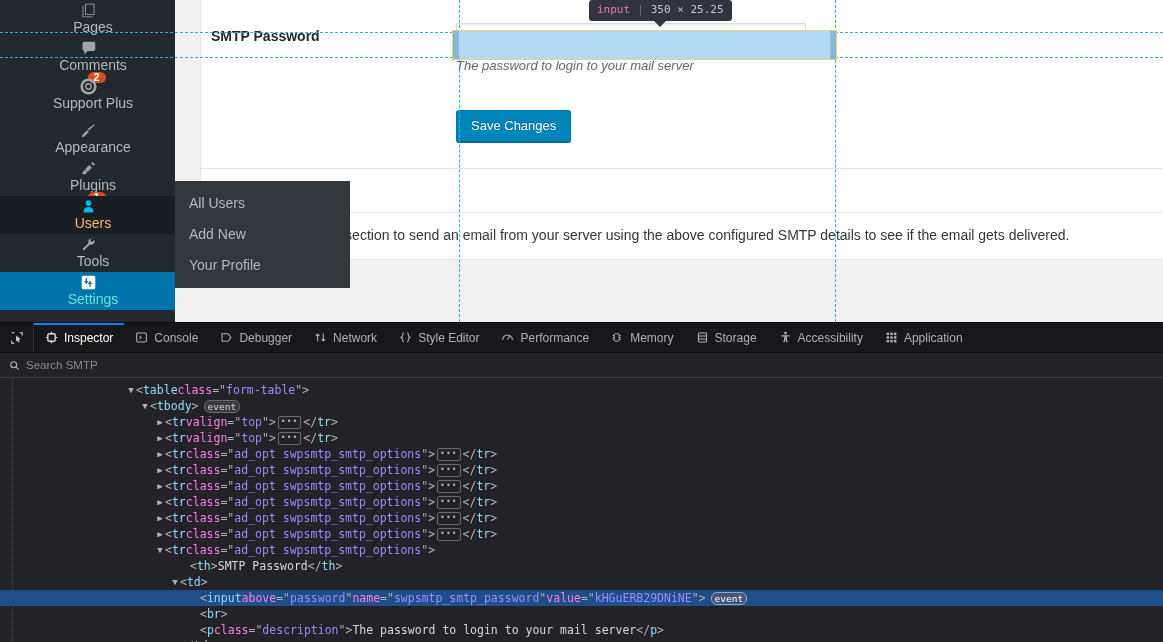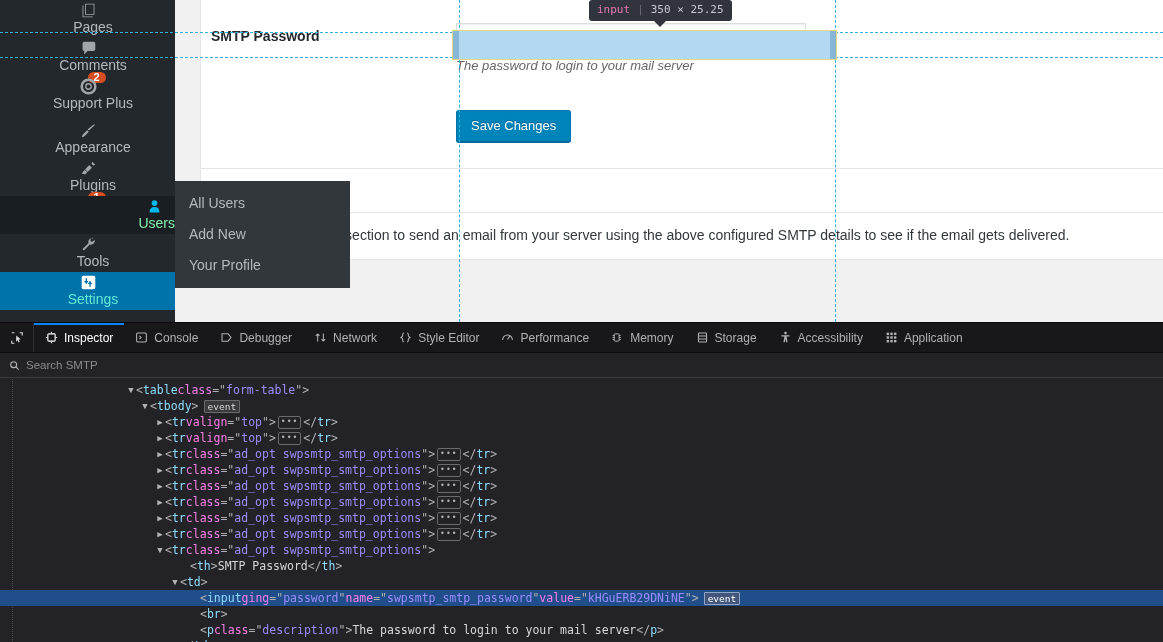--- a/index.html
+++ b/index.html
@@ -22,21 +22,21 @@
   .menu-item {
     position: relative; height: 38px; display: flex; align-items: center;
     padding-left: 11px; color: #b4b9be; font-size: 14px; flex-direction: column;
   }
   .menu-item .mi-icon {
     width: 24px; height: 20px; margin-right: 9px;
     display: flex; align-items: center; justify-content: center;
     color: #a0a5aa; flex: none;
   }
   .menu-item .mi-label { white-space: nowrap; line-height: 1; }
-  .menu-item.hovered { background: #191e23; color: #86efac; align-items: flex-end; }
+  .menu-item.hovered { background: #191e23; color: #fdba74; }
   .menu-item.hovered .mi-icon { color: #00b9eb; }
   .menu-item.current { background: #0073aa; color: #5eead4; }
   .menu-item.current .mi-icon { color: #fff; }
   
   .menu-item.hovered::after, .menu-item.current::after {
     content: ""; position: absolute; right: -8px; top: 50%;
     margin-top: -8px; border: 8px solid transparent;
     border-right-color: #32373c;
   }
   .menu-item.current::after { border-right-color: #f1f1f1; }
@@ -161,21 +161,21 @@
   .punc { color: #b1b1b3; }
   .attr { color: #ff7de9; }
   .val { color: #9b8cff; }
   .txt { color: #d7d7db; }
   .ellipsis {
     display: inline-block; border: 1px solid #6a6a6e; border-radius: 2px;
     color: #b1b1b3; font-size: 8px; line-height: 8px; padding: 1px 2px 2px;
     margin: 0 2px; vertical-align: middle; letter-spacing: 1px;
   }
   .evbadge {
-    display: inline-block; border: 1px solid #6a6a6e; border-radius: 1px;
+    display: inline-block; border: 1px solid #6a6a6e; border-radius: 6px;
     background: #3a3a3d; color: #d7d7db; font-size: 9.5px; line-height: 11px;
     padding: 0 3px; margin-left: 5px; vertical-align: middle;
   }
   .mrow.sel .evbadge { background: #44557a; border-color: #8fa6c9; color: #fff; }
   .dtline {
     position: absolute; left: 12px; top: 0; bottom: 0; width: 0;
     border-left: 1px dotted #4a4a4d;
   }
 </style>
 </head>
@@ -604,21 +604,21 @@
           <span class="punc">&lt;</span>
           <span class="tag">td</span>
           <span class="punc">&gt;</span>
         </div>
         <div class="mrow sel">
           <span class="ind" style="width: 190px;"></span>
           <span class="tw"></span>
           <span class="punc">&lt;</span>
           <span class="tag">input</span>
           <span class="punc"> </span>
-          <span class="attr">ging</span>
+          <span class="attr">above</span>
           <span class="punc">="</span>
           <span class="val">password</span>
           <span class="punc">" </span>
           <span class="attr">name</span>
           <span class="punc">="</span>
           <span class="val">swpsmtp_smtp_password</span>
           <span class="punc">" </span>
           <span class="attr">value</span>
           <span class="punc">="</span>
           <span class="val">kHGuERB29DNiNE</span>

